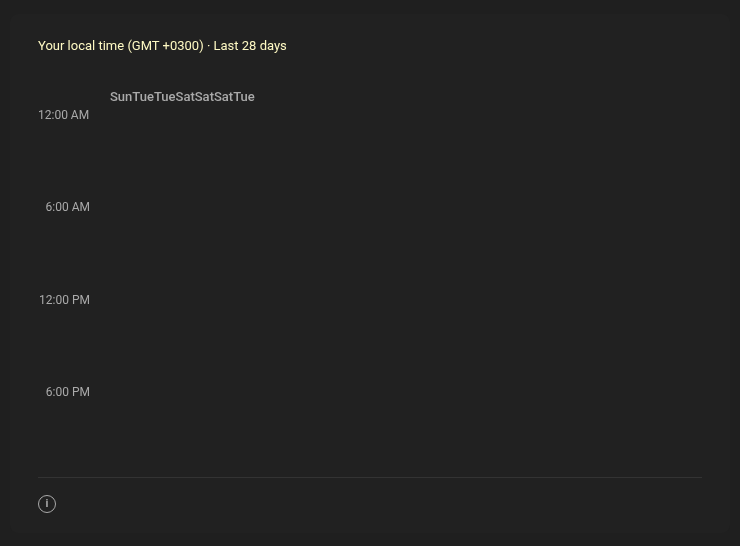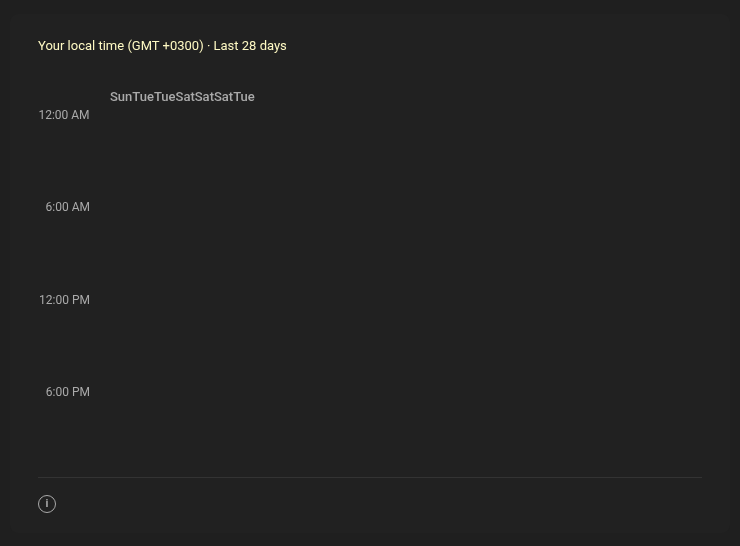--- a/index.html
+++ b/index.html
@@ -118,21 +118,21 @@
     }
   </style>
 </head>
 <body>
 
 <div class="card">
   <div class="subtitle">Your local time (GMT +0300) · Last 28 days</div>
 
   <div class="chart-area">
     <div class="y-axis" style="position: relative; padding-top: 28px;">
-        <div class="y-label" style="position: absolute; top: 20px; right: 10px; left: 0px; text-align: center;">12:00 AM</div>
+        <div class="y-label" style="position: absolute; top: 20px; right: 10px; left: 0px; text-align: left;">12:00 AM</div>
         <div class="y-label" style="position: absolute; top: 112.5px; right: 10px; left: 0px; text-align: right;">6:00 AM</div>
         <div class="y-label" style="position: absolute; top: 205px; right: 10px; left: 0px; text-align: right;">12:00 PM</div>
         <div class="y-label" style="position: absolute; top: 297.5px; right: 10px; left: 0px; text-align: right;">6:00 PM</div>
       </div>
     <div class="grid-area">
       <div class="day-headers">
 
       <div class="day-header">Sun</div>
           <div class="day-header">Tue</div>
           <div class="day-header">Tue</div>

